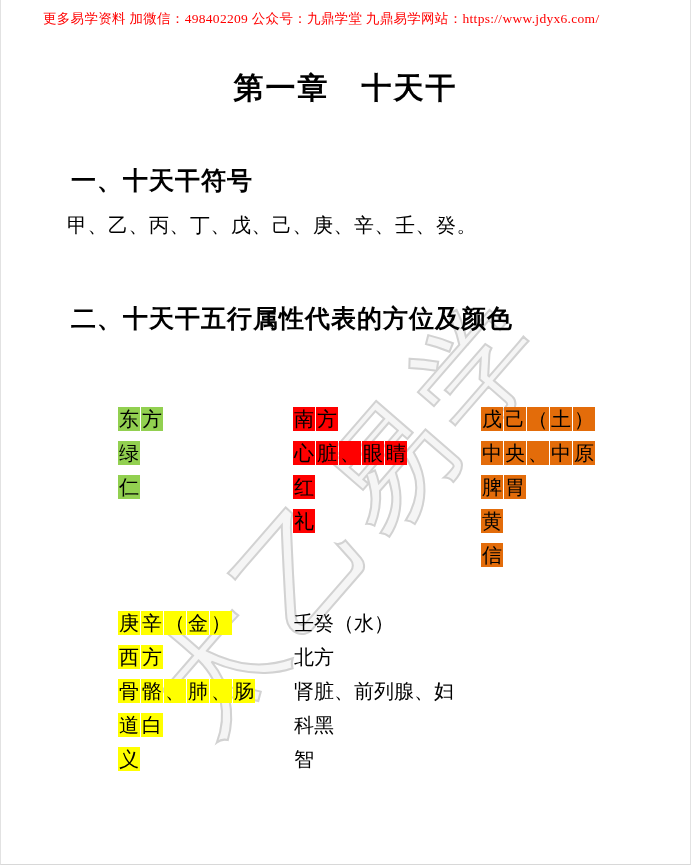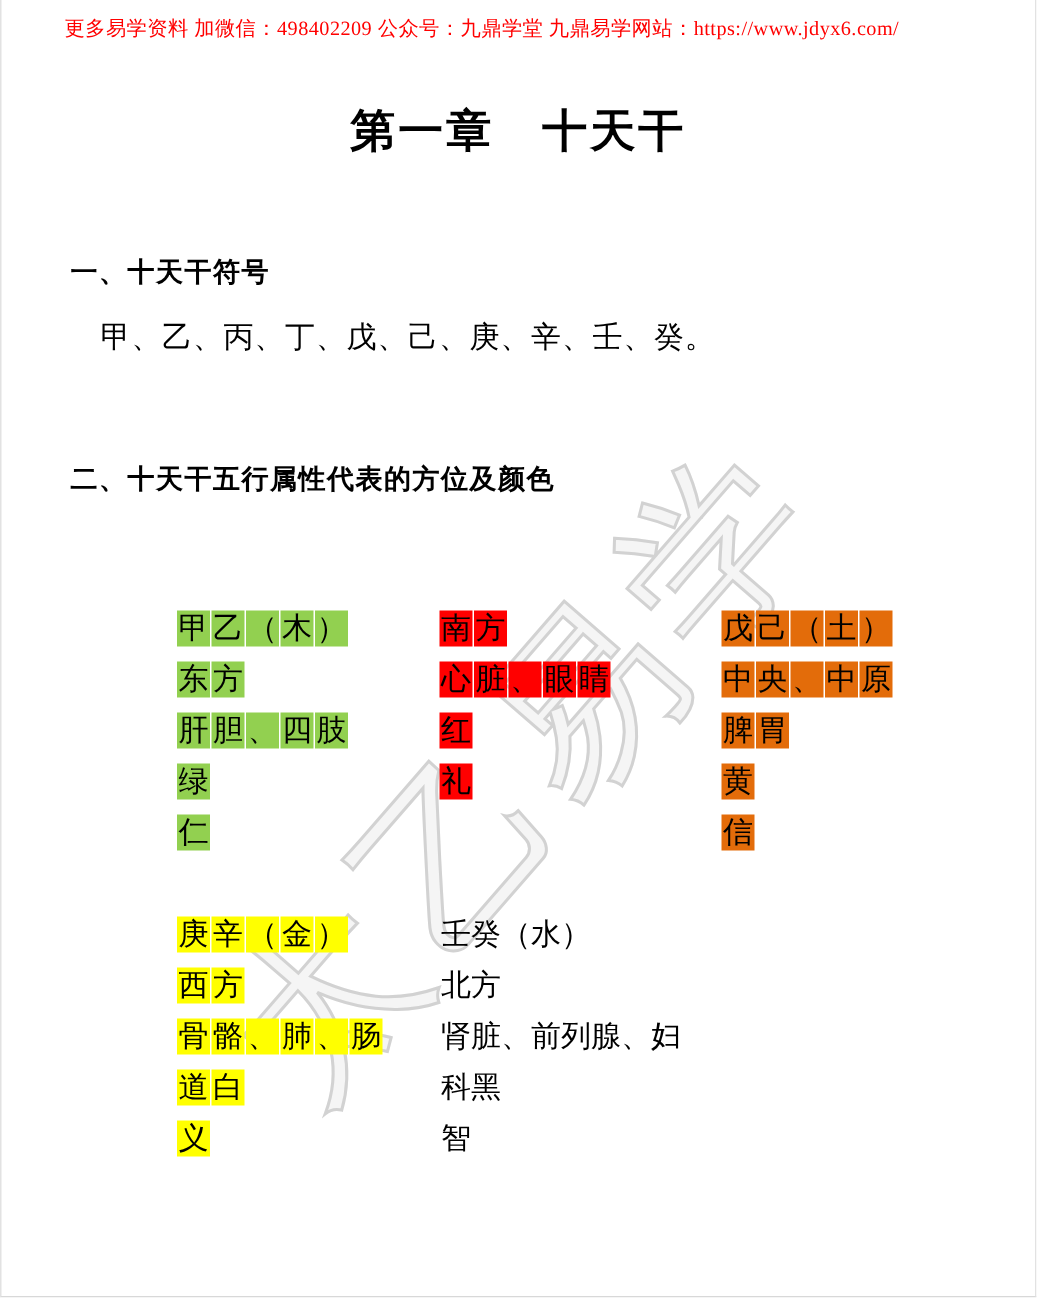--- a/index.html
+++ b/index.html
@@ -29,22 +29,22 @@
   }
   .title {
     margin: 42px 0 0 0;
     text-align: center;
     font-size: 30px;
     line-height: 38px;
     font-weight: bold;
     letter-spacing: 2px;
   }
   .h2 {
-    margin: 0 0 0 46px;
-    font-size: 18px;
+    margin: 0 0 0 70px;
+    font-size: 25px;
     line-height: 28px;
     font-weight: bold;
     letter-spacing: 1px;
   }
   .sec1 { margin-top: 60px; }
   .stems {
     margin: 16px 12px 0 66px;
     font-size: 20px;
     line-height: 28px;
     letter-spacing: 0.5px;
@@ -97,23 +97,21 @@
     <h1 class="title">第一章　十天干</h1>
 
     <h2 class="h2 sec1">一、十天干符号</h2>
 
     <p class="stems">甲、乙、丙、丁、戊、己、庚、辛、壬、癸。</p>
 
     <h2 class="h2 sec2">二、十天干五行属性代表的方位及颜色</h2>
 
     <div class="tgroup g1">
       <div class="col-w1">
-        <div class="trow"><span class="cell"><span class="hlch" style="background: rgb(146, 208, 80);">甲</span><span class="hlch" style="background: rgb(146, 208, 80);">乙</span><span class="hlch" style="background: rgb(146, 208, 80);">（</span><span class="hlch" style="background: rgb(146, 208, 80);">木</span><span class="hlch" style="background: rgb(146, 208, 80);">）</span></span></div>
         <div class="trow"><span class="cell"><span class="hlch" style="background: rgb(146, 208, 80);">东</span><span class="hlch" style="background: rgb(146, 208, 80);">方</span></span></div>
-        <div class="trow"><span class="cell"><span class="hlch" style="background: rgb(146, 208, 80);">肝</span><span class="hlch" style="background: rgb(146, 208, 80);">胆</span><span class="hlch" style="background: rgb(146, 208, 80);">、</span><span class="hlch" style="background: rgb(146, 208, 80);">四</span><span class="hlch" style="background: rgb(146, 208, 80);">肢</span></span></div>
         <div class="trow"><span class="cell"><span class="hlch" style="background: rgb(146, 208, 80);">绿</span></span></div>
         <div class="trow"><span class="cell"><span class="hlch" style="background: rgb(146, 208, 80);">仁</span></span></div>
       </div>
       <div class="col-w2">
         <div class="trow"><span class="cell"><span class="hlch" style="background: rgb(255, 0, 0);">南</span><span class="hlch" style="background: rgb(255, 0, 0);">方</span></span></div>
         <div class="trow"><span class="cell"><span class="hlch" style="background: rgb(255, 0, 0);">心</span><span class="hlch" style="background: rgb(255, 0, 0);">脏</span><span class="hlch" style="background: rgb(255, 0, 0);">、</span><span class="hlch" style="background: rgb(255, 0, 0);">眼</span><span class="hlch" style="background: rgb(255, 0, 0);">睛</span></span></div>
         <div class="trow"><span class="cell"><span class="hlch" style="background: rgb(255, 0, 0);">红</span></span></div>
         <div class="trow"><span class="cell"><span class="hlch" style="background: rgb(255, 0, 0);">礼</span></span></div>
       </div>
       <div>

